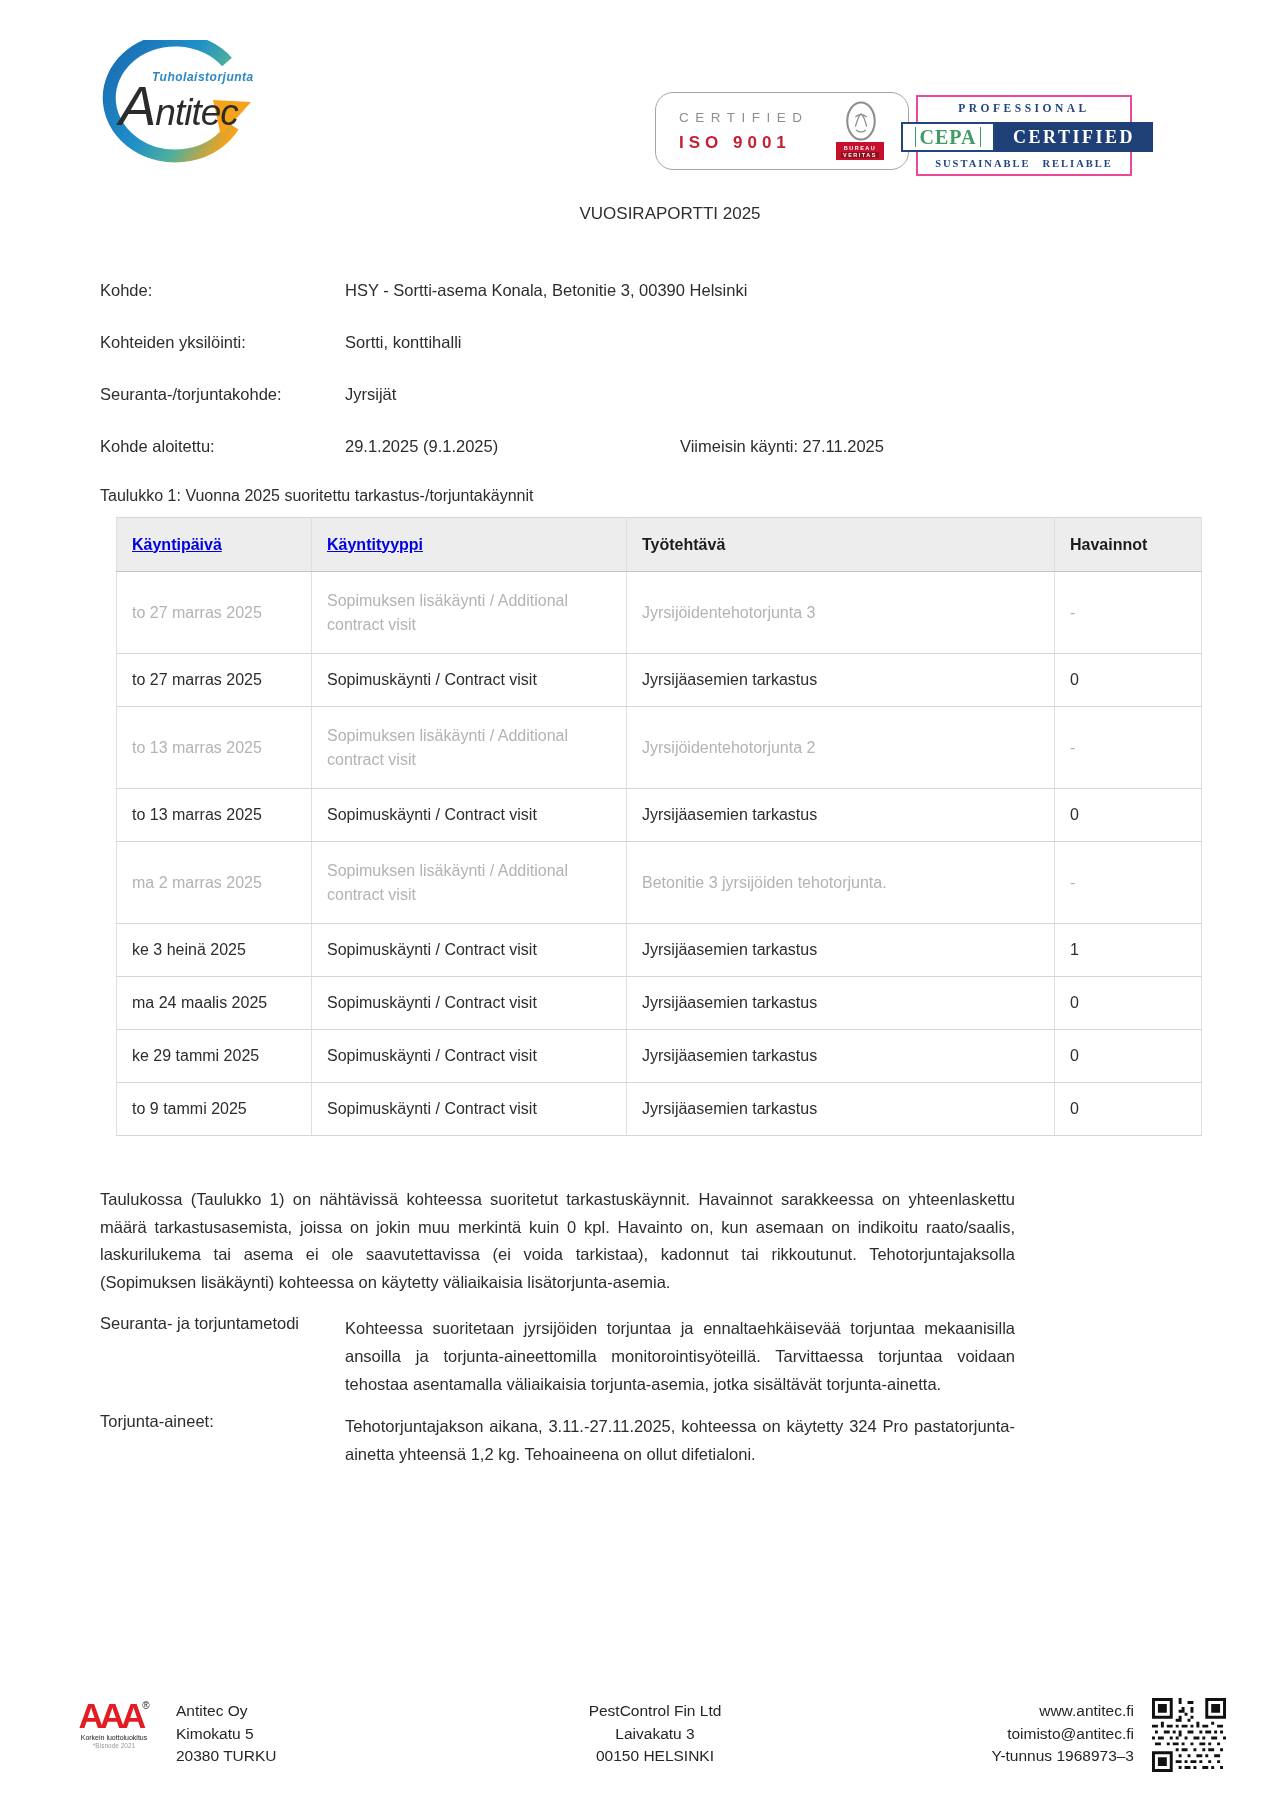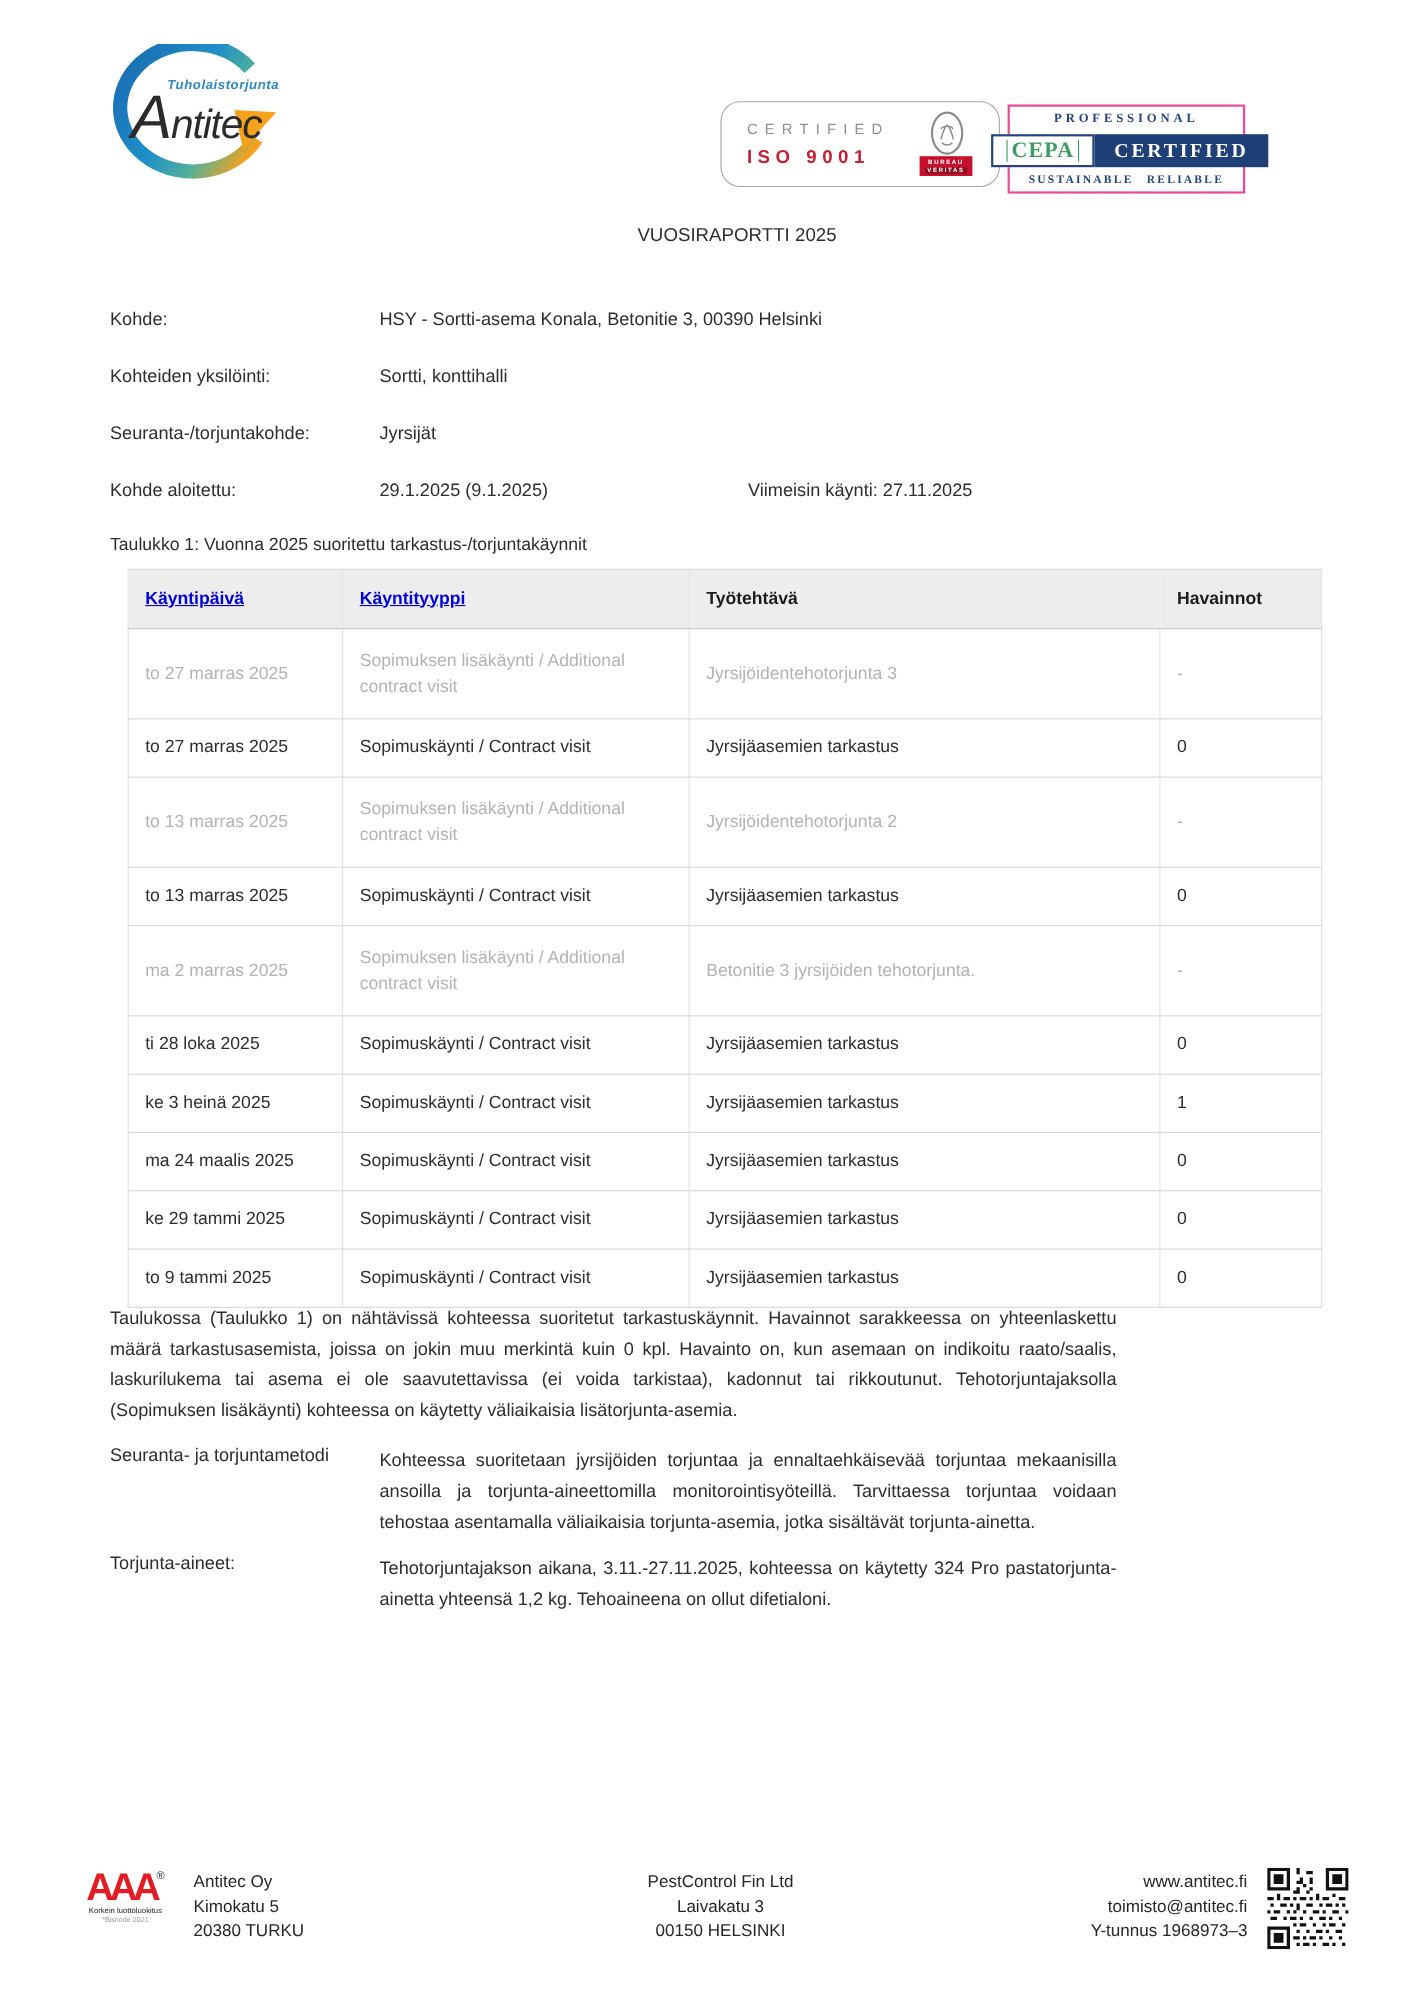--- a/index.html
+++ b/index.html
@@ -187,26 +187,20 @@
         <td>Jyrsijäasemien tarkastus</td>
         <td>0</td>
       </tr>
       <tr class="muted r-tall">
         <td>ma 2 marras 2025</td>
         <td class="wrapcell">Sopimuksen lisäkäynti / Additional contract visit</td>
         <td>Betonitie 3 jyrsijöiden tehotorjunta.</td>
         <td>-</td>
       </tr>
       <tr class="r-std">
-        <td>ti 28 loka 2025</td>
-        <td class="wrapcell">Sopimuskäynti / Contract visit</td>
-        <td>Jyrsijäasemien tarkastus</td>
-        <td>0</td>
-      </tr>
-      <tr class="r-std">
         <td>ke 3 heinä 2025</td>
         <td class="wrapcell">Sopimuskäynti / Contract visit</td>
         <td>Jyrsijäasemien tarkastus</td>
         <td>1</td>
       </tr>
       <tr class="r-std">
         <td>ma 24 maalis 2025</td>
         <td class="wrapcell">Sopimuskäynti / Contract visit</td>
         <td>Jyrsijäasemien tarkastus</td>
         <td>0</td>

